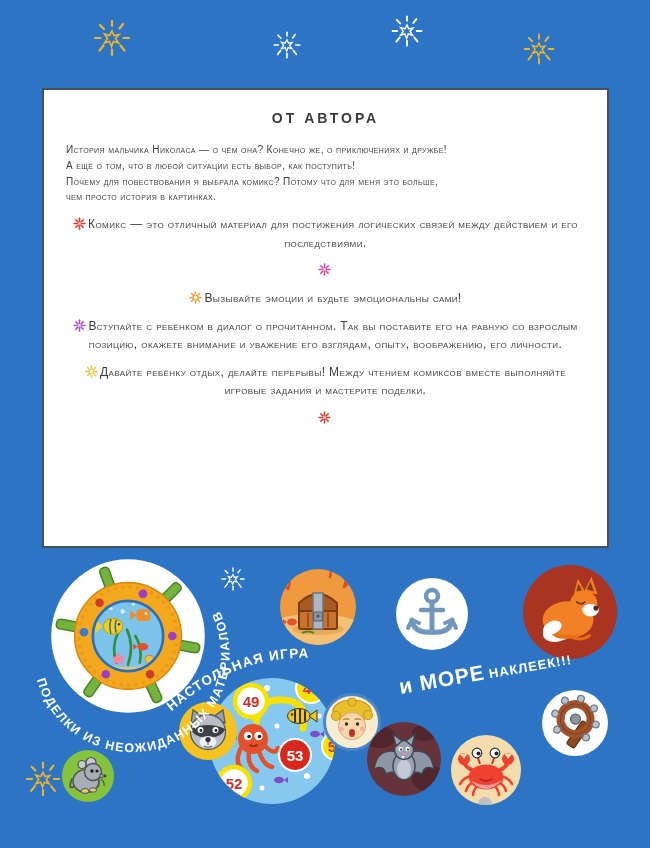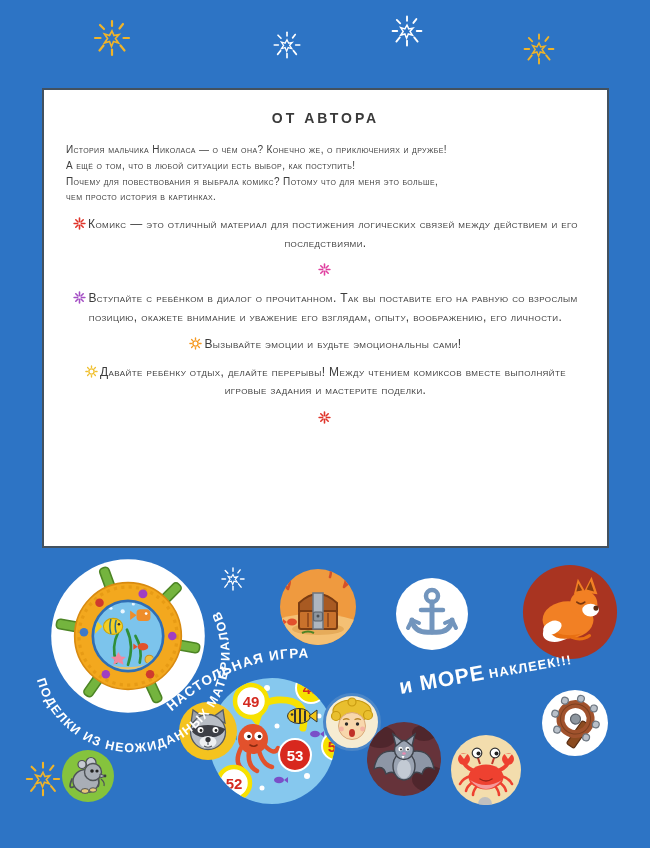--- a/index.html
+++ b/index.html
@@ -117,26 +117,26 @@
 А ещё о том, что в любой ситуации есть выбор, как поступить!
 Почему для повествования я выбрала комикс? Потому что для меня это больше,
 чем просто история в картинках.</div>
 
     <p class="bullet"><svg class="bicon c-red" viewBox="0 0 14 14">
           <use href="#i-star"></use>
         </svg><span>Комикс — это отличный материал для постижения логических связей между действием и его последствиями.</span></p>
     <p class="bullet"><svg class="bicon c-pink" viewBox="0 0 14 14">
           <use href="#i-star"></use>
         </svg></p>
+    <p class="bullet"><svg class="bicon c-orange" viewBox="0 0 14 14">
+          <use href="#i-sun"></use>
+        </svg><span>Вызывайте эмоции и будьте эмоциональны сами!</span></p>
     <p class="bullet"><svg class="bicon c-purple" viewBox="0 0 14 14">
           <use href="#i-star"></use>
         </svg><span>Вступайте с ребёнком в диалог о прочитанном. Так вы поставите его на равную со взрослым позицию, окажете внимание и уважение его взглядам, опыту, воображению, его личности.</span></p>
-    <p class="bullet"><svg class="bicon c-orange" viewBox="0 0 14 14">
-          <use href="#i-sun"></use>
-        </svg><span>Вызывайте эмоции и будьте эмоциональны сами!</span></p>
     <p class="bullet"><svg class="bicon c-yellow" viewBox="0 0 14 14">
           <use href="#i-sun"></use>
         </svg><span>Давайте ребёнку отдых, делайте перерывы! Между чтением комиксов вместе выполняйте игровые задания и мастерите поделки.</span></p>
     <p class="bullet"><svg class="bicon c-red" viewBox="0 0 14 14">
           <use href="#i-star"></use>
         </svg></p>
   </div>
 
   <svg class="sticker" style="left:48px;top:556px" width="160" height="160" viewBox="0 0 150 150">
     <circle cx="75" cy="75" r="72" fill="#ffffff"></circle>

